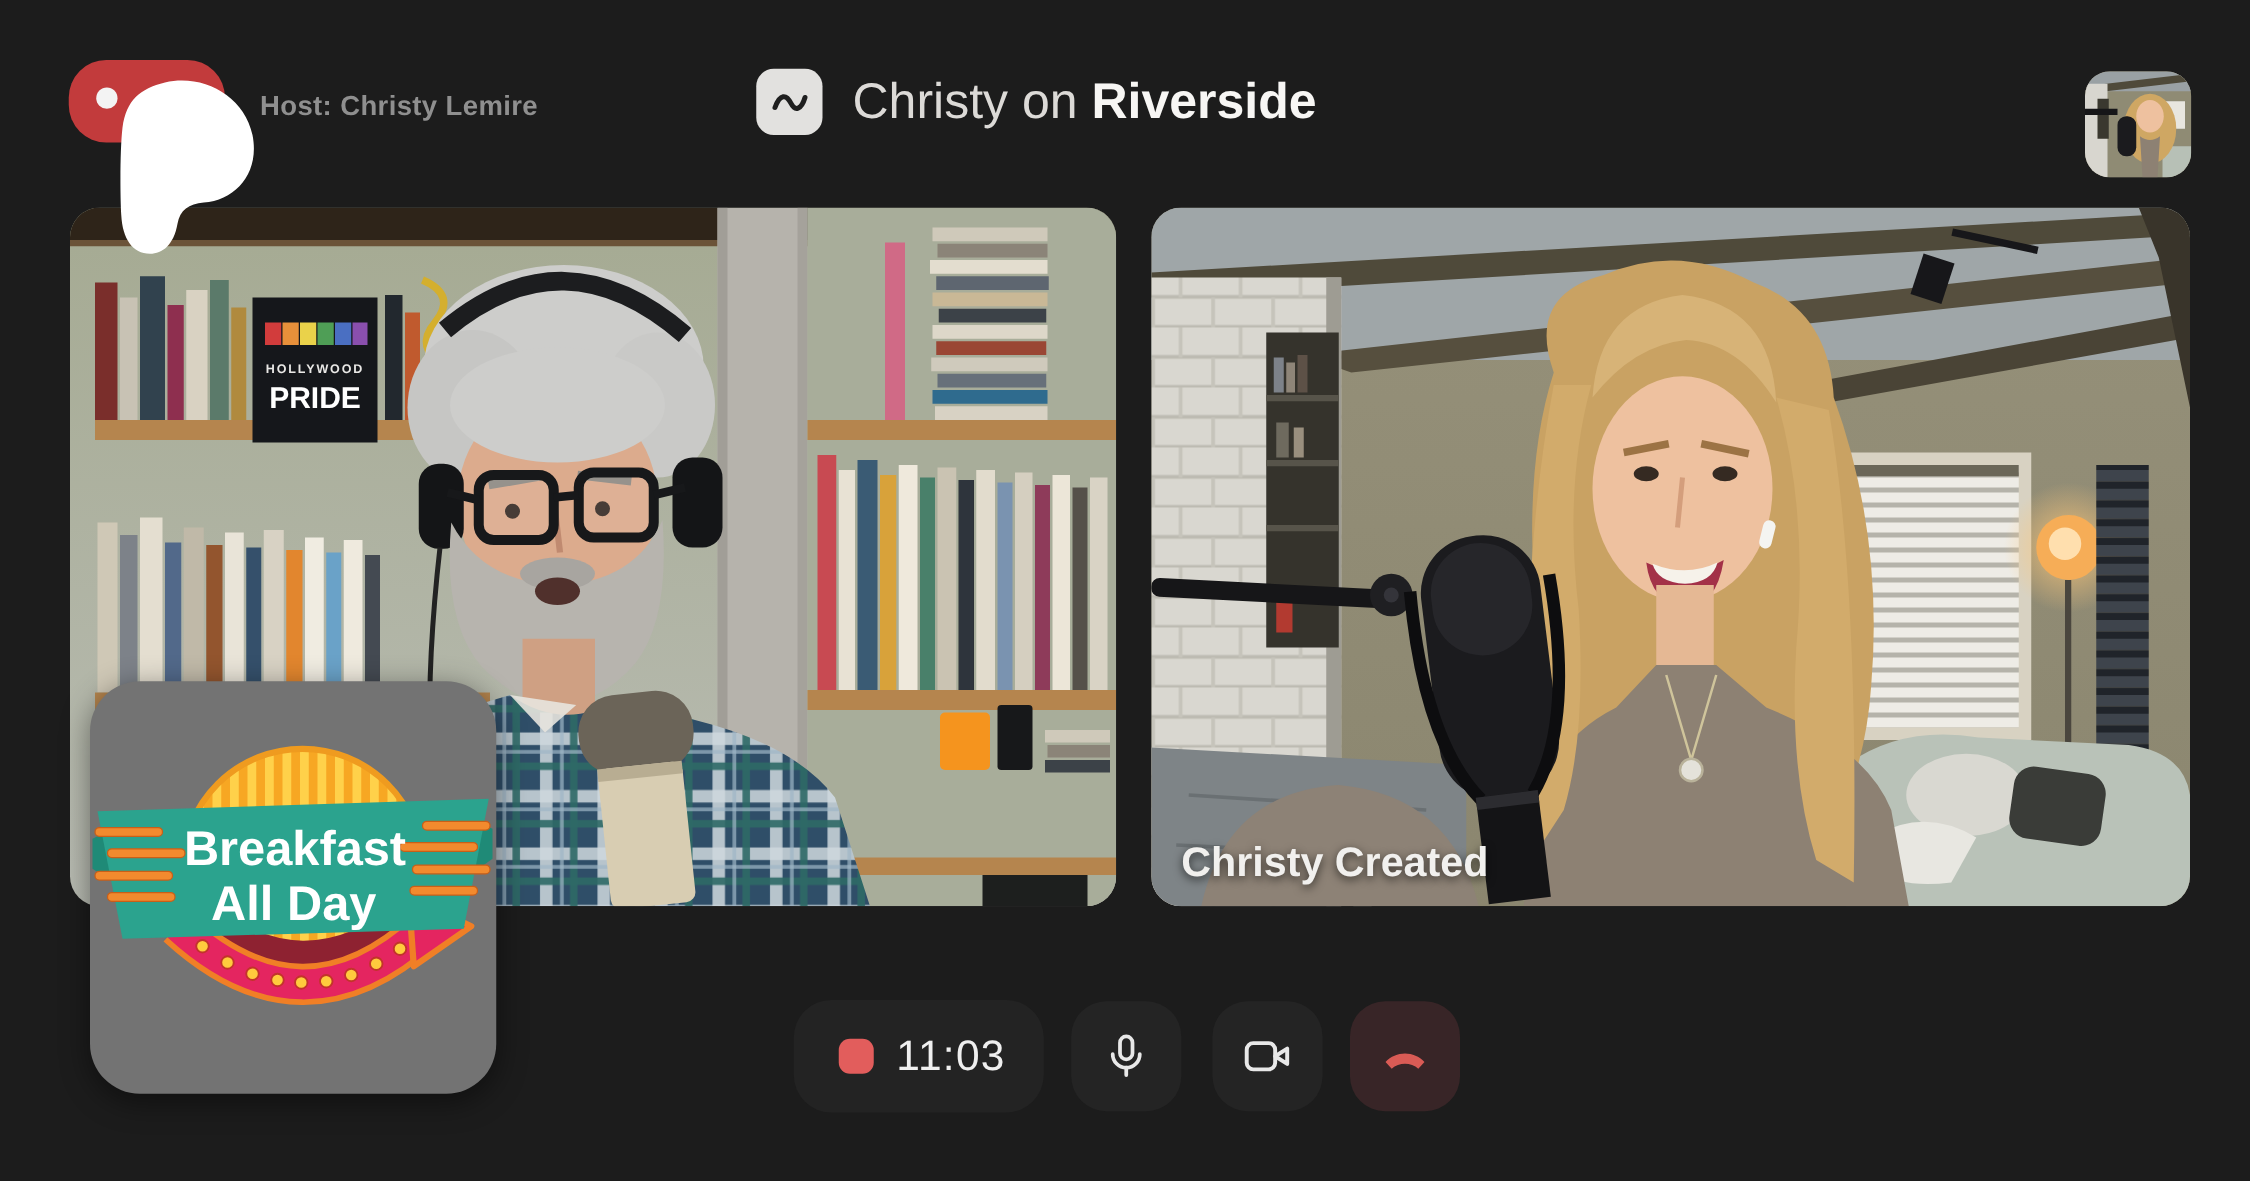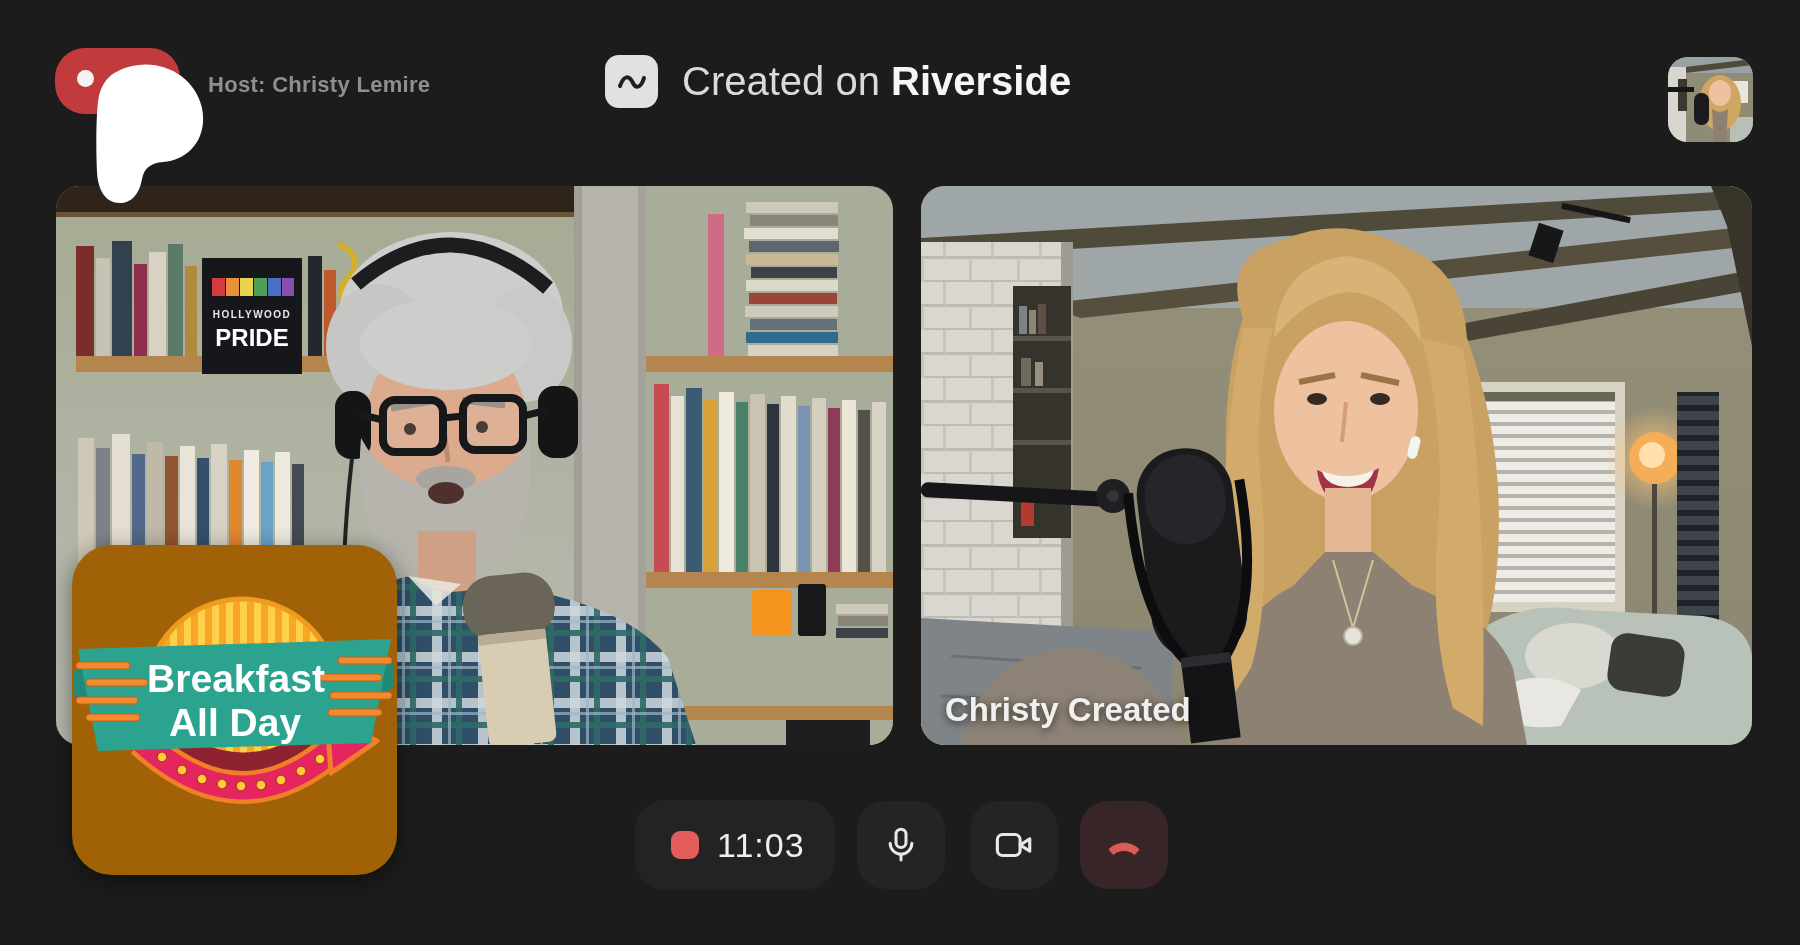--- a/index.html
+++ b/index.html
@@ -12,28 +12,28 @@
   .rec-badge .dot{position:absolute;left:22px;top:22px;width:17px;height:17px;background:#f3f3f3;border-radius:50%;}
   .patreon-blob{left:77px;top:63px;width:131px;height:142px;}
   .host-label{left:208px;top:72px;font-size:22px;font-weight:bold;color:#8f8f8f;letter-spacing:.3px;}
   .created-row{left:605px;top:55px;display:flex;align-items:center;gap:24px;}
   .riverside-chip{width:53px;height:53px;background:#e2e1df;border-radius:14px;display:flex;align-items:center;justify-content:center;}
   .created-text{font-size:40px;color:#dcdad7;font-weight:400;white-space:nowrap;}
   .created-text b{color:#f7f6f4;font-weight:bold;}
   .thumb{left:1668px;top:57px;width:85px;height:85px;border-radius:20px;overflow:hidden;background:#55524a;}
 
   
-  .tile{top:186px;height:559px;border-radius:24px;overflow:hidden;background:#2a2a28;}
+  .tile{top:166px;height:559px;border-radius:24px;overflow:hidden;background:#2a2a28;}
   .tile-left{left:56px;width:837px;}
   .tile-right{left:921px;width:831px;}
   .name-tag{left:24px;bottom:16px;font-size:33px;font-weight:bold;color:#f1f0ee;
             text-shadow:0 2px 8px rgba(0,0,0,.65);}
 
   
-  .baday-card{left:72px;top:545px;width:325px;height:330px;background:#a16207;border-radius:40px;
+  .baday-card{left:72px;top:545px;width:325px;height:330px;background:#737373;border-radius:40px;
               box-shadow:0 6px 24px rgba(0,0,0,.45);}
 
   
   .timer-pill{left:635px;top:800px;width:200px;height:90px;border-radius:30px;background:#232323;
               display:flex;align-items:center;}
   .rec-square{width:28px;height:28px;border-radius:9px;background:#e25d5c;margin-left:36px;}
   .timer-text{margin-left:18px;font-size:34px;color:#efefef;font-weight:500;letter-spacing:1px;}
   .ctl-btn{top:801px;width:88px;height:88px;border-radius:28px;background:#242424;
            display:flex;align-items:center;justify-content:center;border:none;padding:0;cursor:pointer;}
   .btn-mic{left:857px;}
@@ -349,21 +349,21 @@
   </div>
 
   <div class="abs host-label">Host: Christy Lemire</div>
 
   <div class="abs created-row">
     <div class="riverside-chip">
       <svg width="34" height="34" viewBox="0 0 34 34">
         <path d="M5,21 C9,10 14,10 18,18 C21,24 26,23 29,13" stroke="#1f1f1f" stroke-width="4" fill="none" stroke-linecap="round"></path>
       </svg>
     </div>
-    <div class="created-text"><span>Created on </span><b>Riverside</b></div>
+    <div class="created-text"><span>Christy on </span><b>Riverside</b></div>
   </div>
 
   <div class="abs thumb">
     <svg width="85" height="85" viewBox="0 0 85 85">
       <rect width="85" height="85" fill="#8f8b74"></rect>
       <rect width="85" height="16" fill="#9aa1a4"></rect>
       <polygon points="85,2 0,12 0,18 85,8" fill="#4f4a3a"></polygon>
       <rect x="0" y="10" width="18" height="75" fill="#d8d6cf"></rect>
       <rect x="10" y="22" width="9" height="32" fill="#3a382f"></rect>
       <rect x="64" y="24" width="16" height="22" fill="#e8e6df"></rect>

